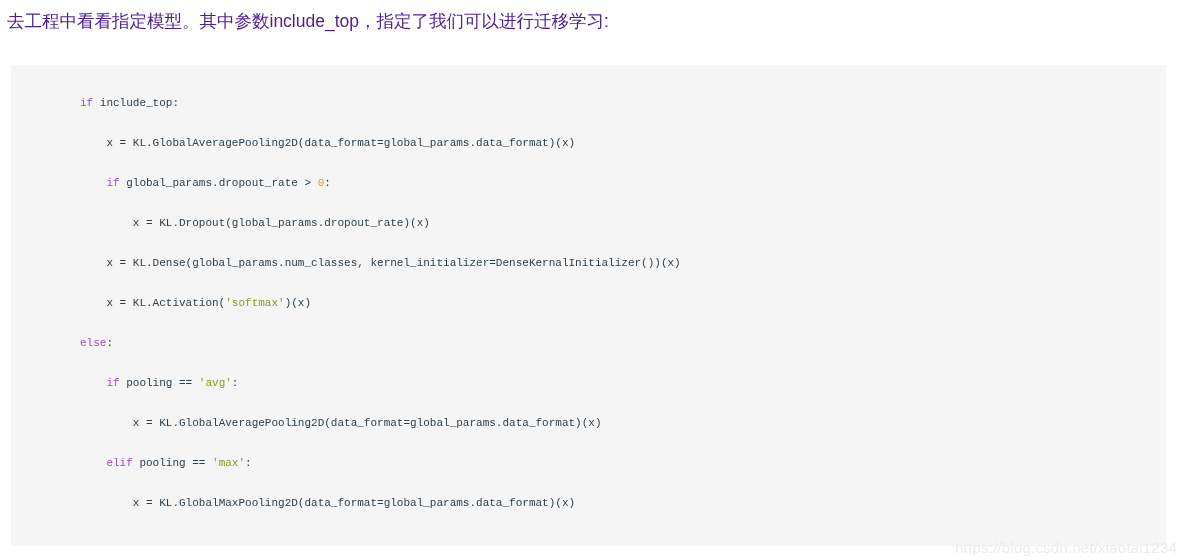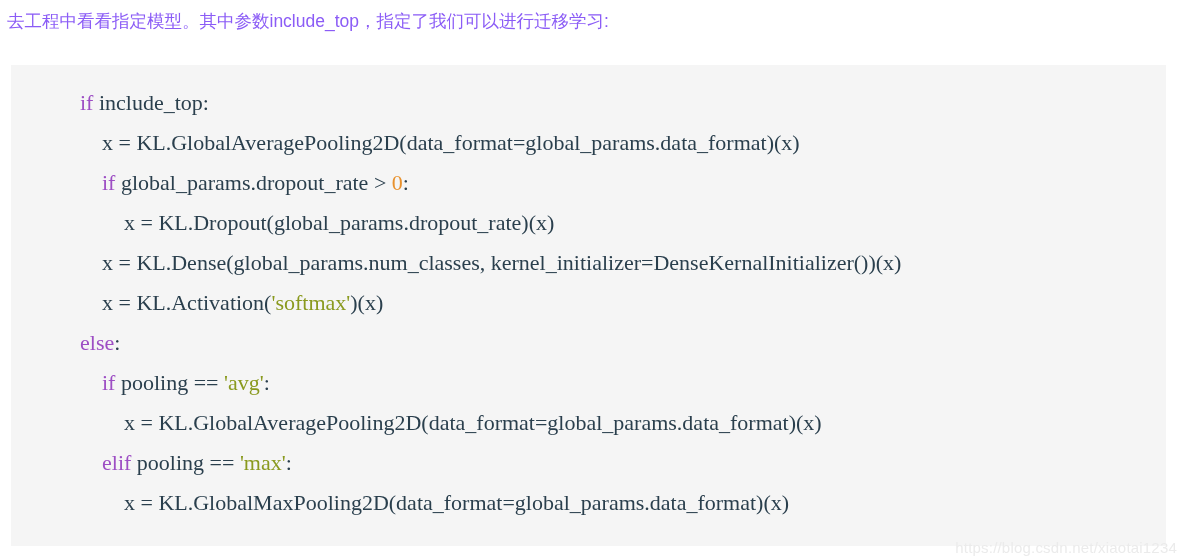--- a/index.html
+++ b/index.html
@@ -17,40 +17,40 @@
 
   
   .intro {
     position: absolute;
     left: 7px;
     top: 6px;
     width: 1170px;
     font-family: "Liberation Sans", sans-serif;
     font-size: 17.5px;
     line-height: 30px;
-    color: #8b5cf6;
+    color: #4c1d95;
     white-space: nowrap;
     letter-spacing: 0px;
   }
 
   
   .code-block {
     position: absolute;
     left: 11px;
     top: 65px;
     width: 1155px;
     height: 481px;
     background: #f5f5f5;
     box-sizing: border-box;
     padding: 18px 0 18px 0;
     overflow: hidden;
   }
   .code-lines {
-    font-family: Liberation Serif, serif;
-    font-size: 22px;
+    font-family: Liberation Mono, monospace;
+    font-size: 11px;
     line-height: 40px;
     color: #2a3f4d;
     white-space: pre;
     letter-spacing: 0px;
   }
   .code-line {
     height: 40px;
     padding-left: 69px;
     white-space: pre;
   }

